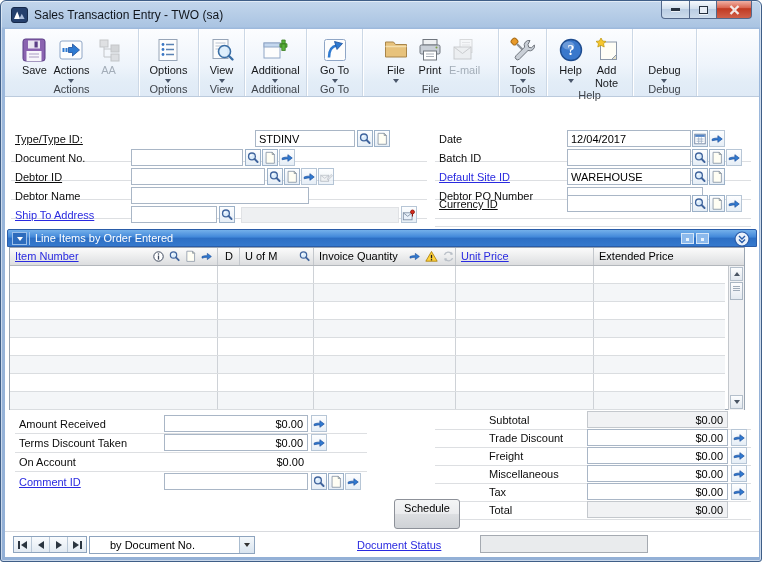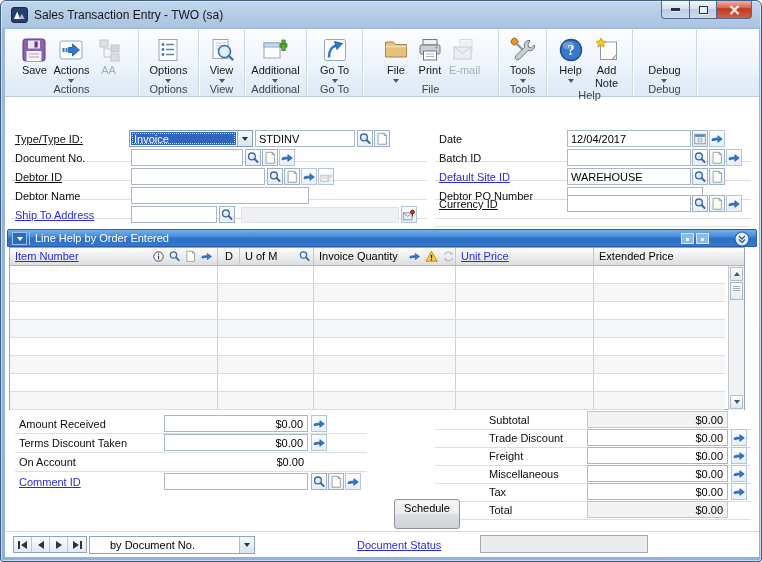--- a/index.html
+++ b/index.html
@@ -448,26 +448,20 @@
           </div>
         </div>
         <div class="tg-label">Debug</div>
       </div>
 
       <div style="flex:1 1 auto; border:none; box-shadow:none"></div>
     </div>
 
     <div class="hrow" style="left:6px;top:101px;width:416px">
       <span class="flabel ul">Type/Type ID:</span>
-      <span class="combo" style="left:118px;width:124px">
-        <span class="combo-sel">Invoice</span>
-        <span class="combo-btn">
-            <i class="tri-d"></i>
-          </span>
-      </span>
       <span class="tfield" style="left:244px;width:100px"><span>STDINV</span></span>
       <span class="fbtn" style="left:346px">
           <svg>
             <use href="#i-lookup"></use>
           </svg>
         </span>
       <span class="fbtn" style="left:363px">
           <svg>
             <use href="#i-note"></use>
           </svg>
@@ -613,21 +607,21 @@
             <use href="#i-arrow"></use>
           </svg>
         </span>
     </div>
 
     <div class="li-bar">
       <span class="li-drop">
           <i></i>
         </span>
       <span class="li-sep"></span>
-      <span class="li-title">Line Help by Order Entered</span>
+      <span class="li-title">Line Items by Order Entered</span>
       <span class="li-sq" style="right:62px">
           <i></i>
         </span>
       <span class="li-sq" style="right:47px">
           <i></i>
         </span>
       <svg class="li-chev">
           <use href="#i-chev2"></use>
         </svg>
     </div>

